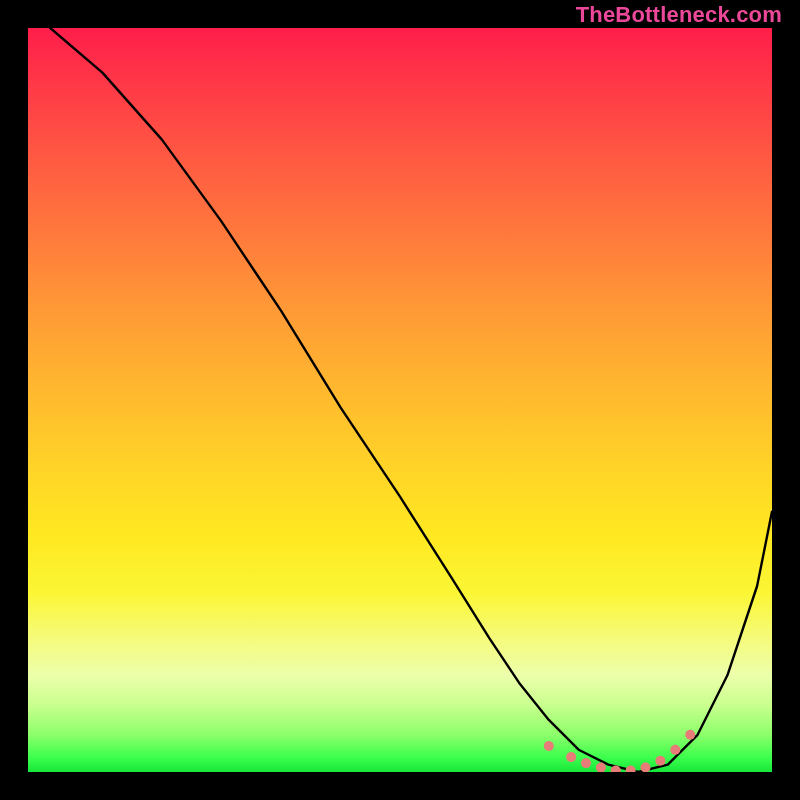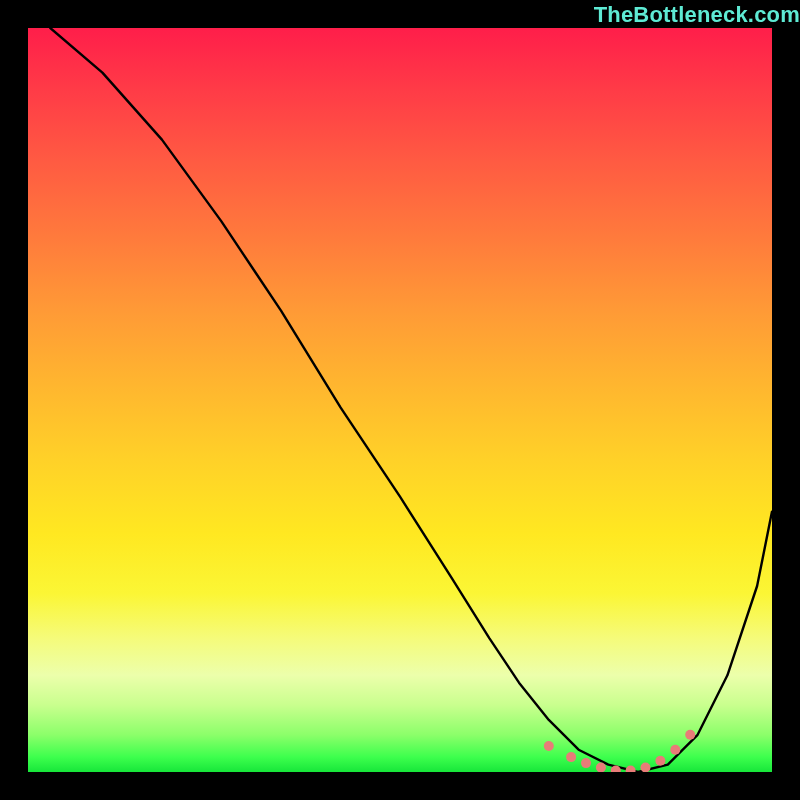--- a/index.html
+++ b/index.html
@@ -13,22 +13,22 @@
   }
   .frame {
     position: relative;
     width: 800px;
     height: 800px;
     background: #000;
   }
   .watermark {
     position: absolute;
     top: 2px;
-    right: 0;
-    color: #5eead4;
+    right: 18px;
+    color: #ec4899;
     font-size: 22px;
     font-weight: 600;
     letter-spacing: 0.2px;
     z-index: 10;
   }
   .plot-area {
     position: absolute;
     left: 28px;
     top: 28px;
     width: 744px;

